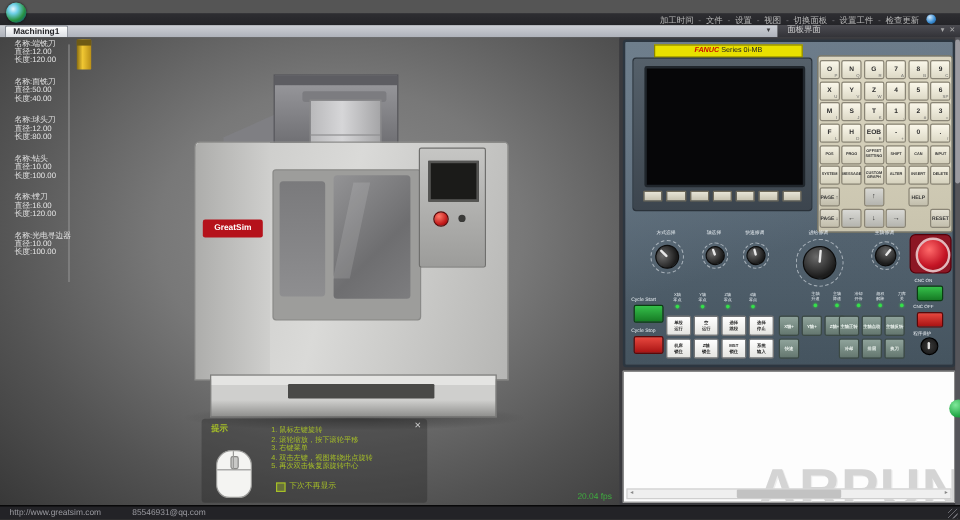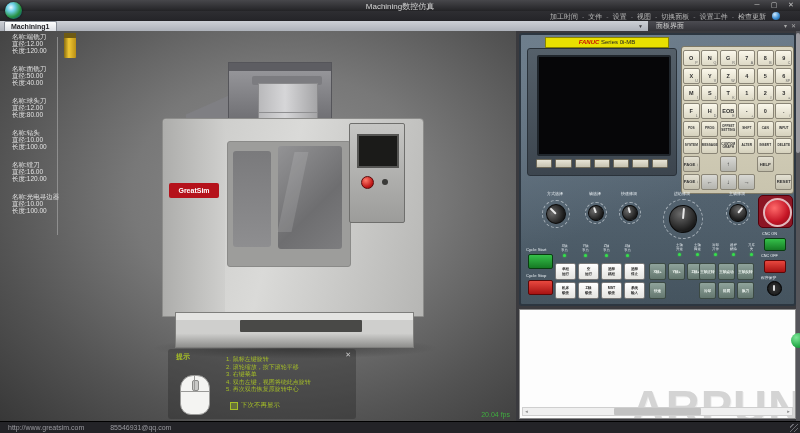--- a/index.html
+++ b/index.html
@@ -156,28 +156,20 @@
   .statusbar .su{margin-left:8px;}
   .statusbar .se{margin-left:24px;}
   .grip{position:absolute;right:2px;bottom:2px;width:8px;height:8px;
         background:repeating-linear-gradient(135deg,transparent 0 2px,#6a6a70 2px 3px);}
 </style>
 </head>
 <body>
 
 <div class="app">
 
-  <div class="abs titlebar">
-    <div class="abs title-text">Machining数控仿真</div>
-    <div class="abs win-controls">
-      <span>─</span>
-      <span>▢</span>
-      <span>✕</span>
-    </div>
-  </div>
   <div class="abs applogo"></div>
 
   <div class="abs menubar">
     <div class="menu-items">
 
     <span class="mi">加工时间</span>
         <span class="mi">文件</span>
         <span class="mi">设置</span>
         <span class="mi">视图</span>
         <span class="mi">切换面板</span>

